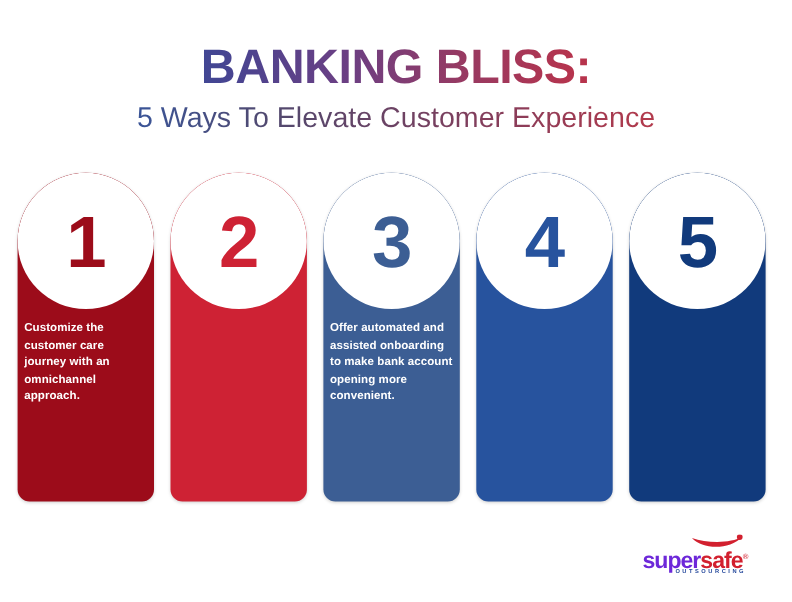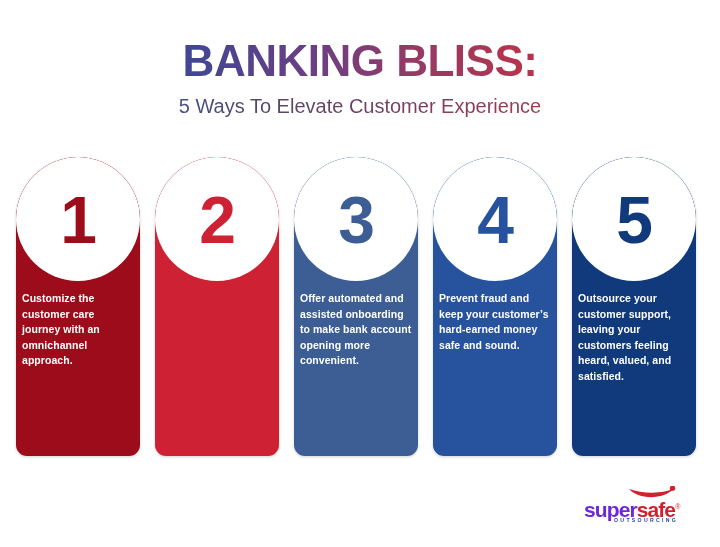--- a/index.html
+++ b/index.html
@@ -55,21 +55,21 @@
     color: transparent;
     -webkit-text-fill-color: transparent;
     white-space: nowrap;
   }
 
   .subtitle {
     position: absolute;
     top: 90px;
     left: 0;
     width: 720px;
-    font-size: 20px;
+    font-size: 26px;
     font-weight: normal;
     line-height: 32px;
     background: linear-gradient(90deg,
         #2a5aa8 0%,
         #3b5496 18%,
         #51496f 34%,
         #6c4263 50%,
         #8d3c58 66%,
         #b23a4c 82%,
         #c73b47 100%);
@@ -226,28 +226,26 @@
       <div class="card-circle">
         <span class="card-number num-3">3</span>
       </div>
       <div class="card-text">Offer automated and assisted onboarding to make bank account opening more convenient.</div>
     </div>
 
     <div class="card card-4">
       <div class="card-circle">
         <span class="card-number num-4">4</span>
       </div>
-      <div class="card-text">Prevent fraud and keep your customer’s hard-earned money safe and sound.</div>
     </div>
 
     <div class="card card-5">
       <div class="card-circle">
         <span class="card-number num-5">5</span>
       </div>
-      <div class="card-text">Outsource your customer support, leaving your customers feeling heard, valued, and satisfied.</div>
     </div>
 
   </div>
 
   <div class="logo">
     <svg class="logo-swoosh" viewBox="0 0 50 14">
       <path d="M1,3 C10,13 34,15 47,2 C36,8 15,8 1,3 Z" fill="#d2202f"></path>
       <circle cx="44.5" cy="2.2" r="2.6" fill="#d2202f"></circle>
     </svg>
     <div class="logo-word">

